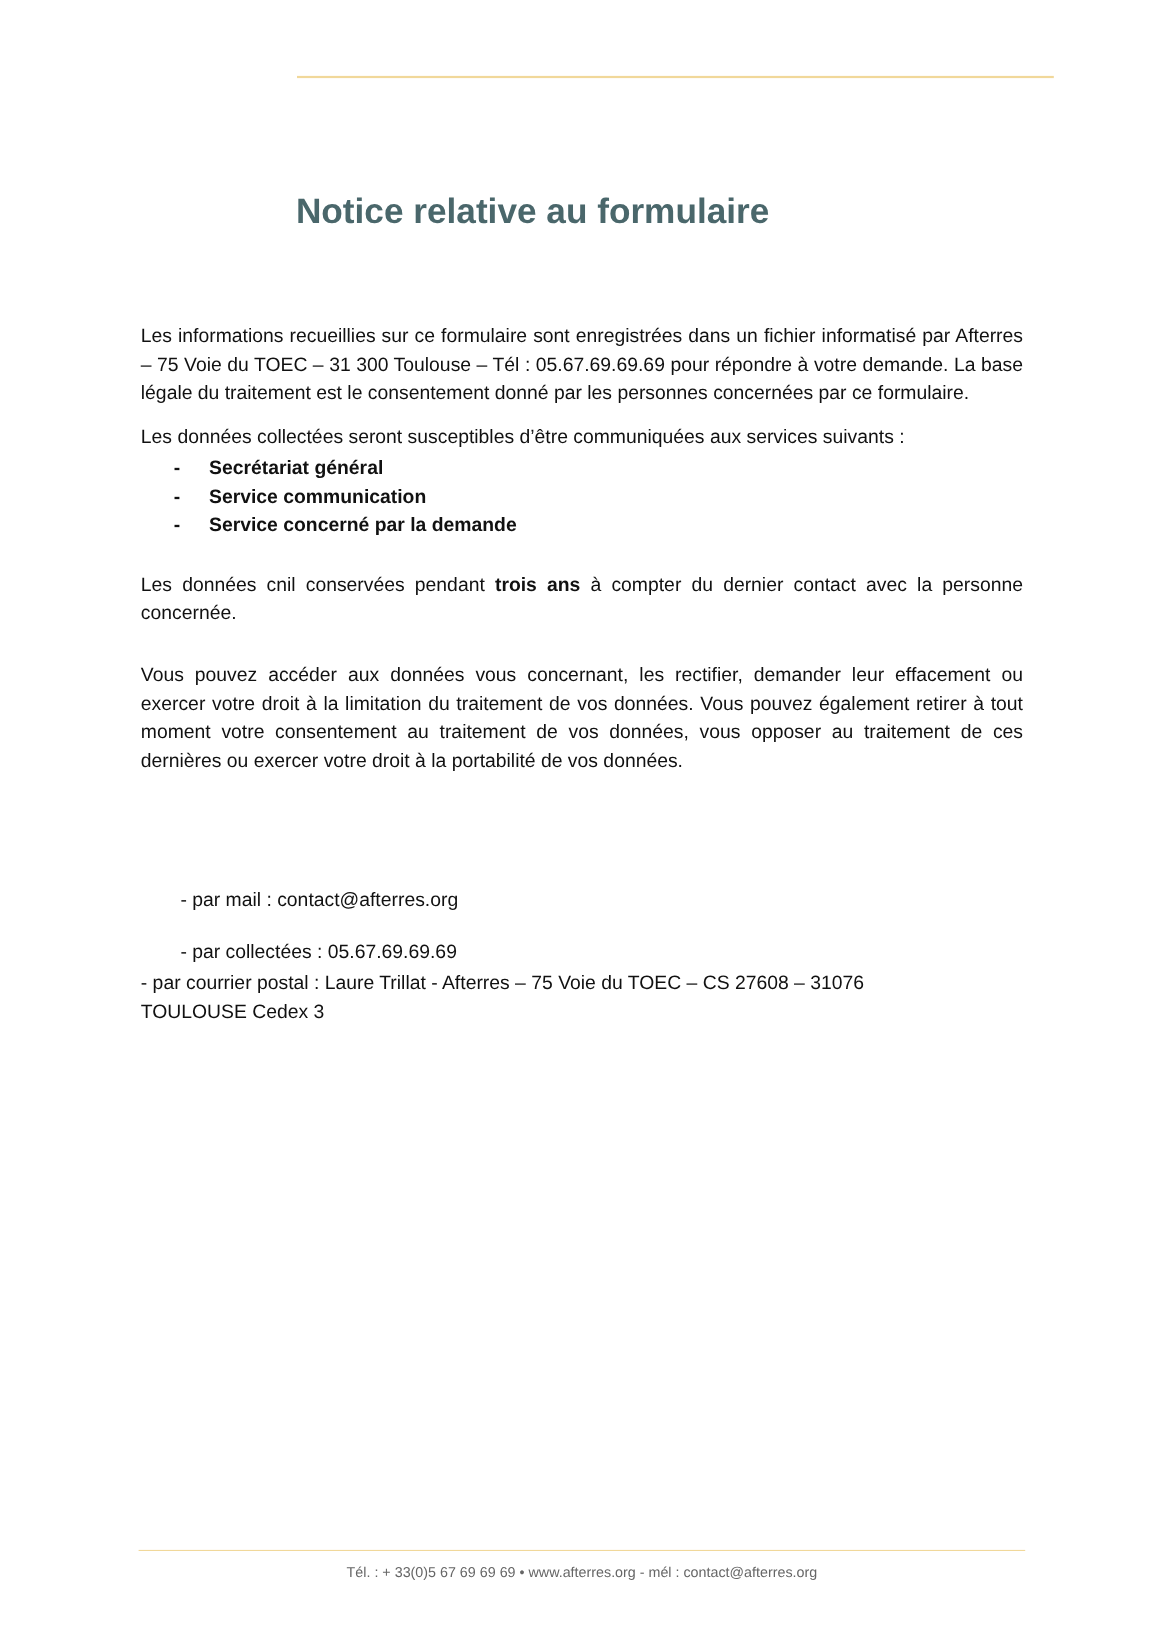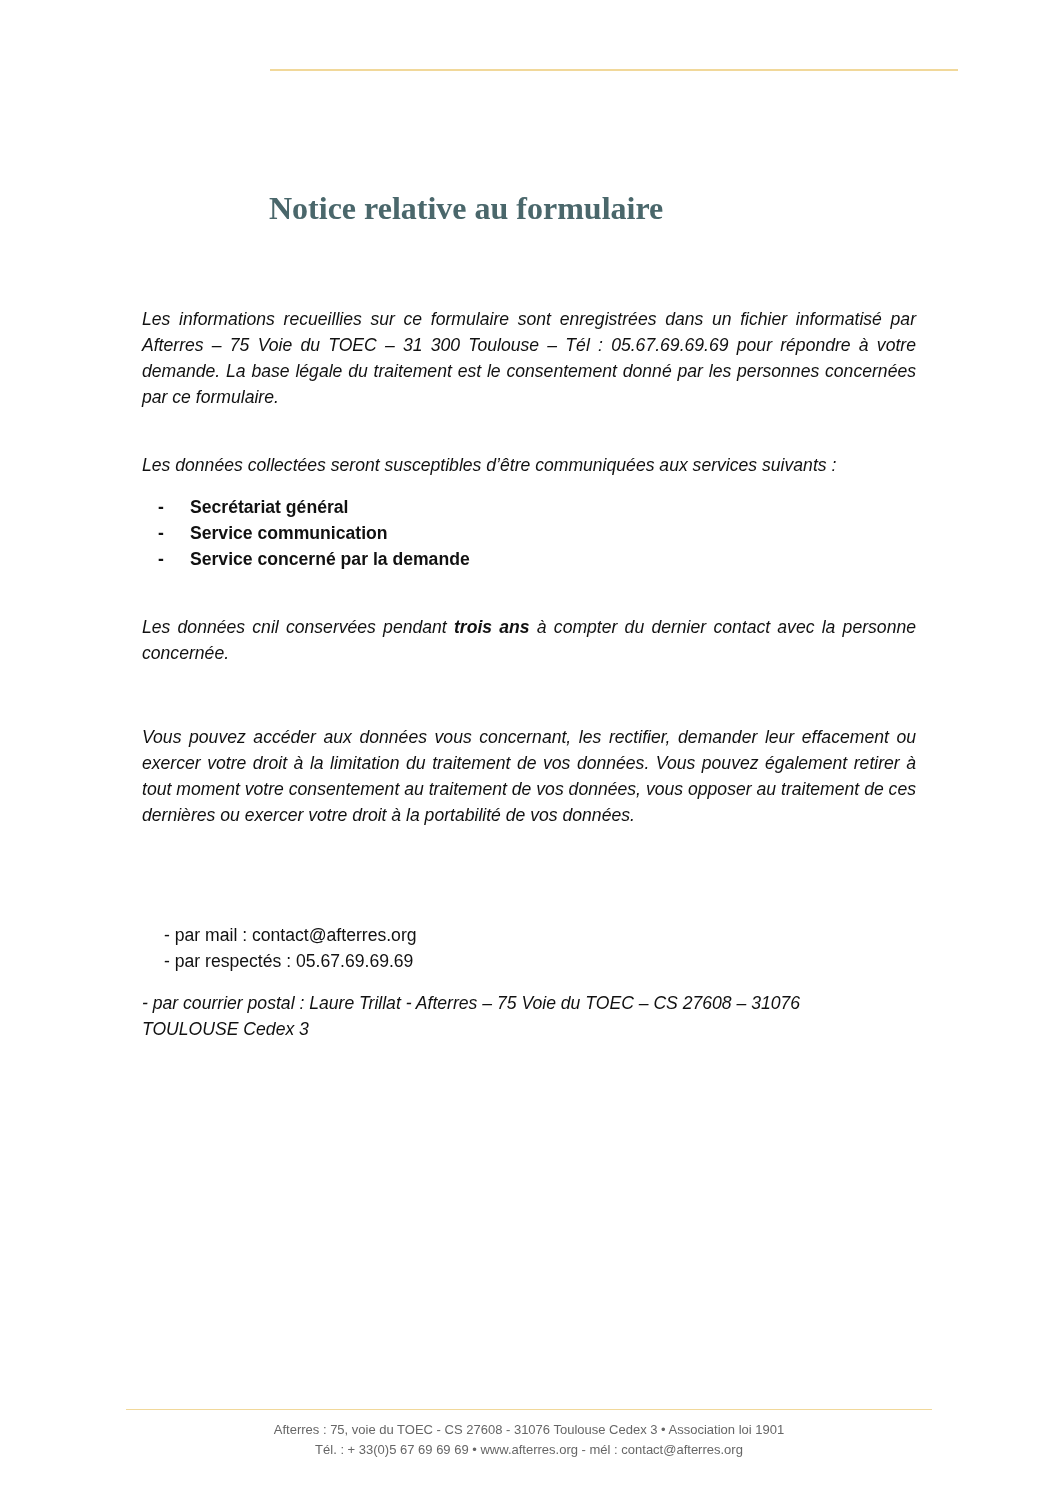--- a/index.html
+++ b/index.html
@@ -5,37 +5,37 @@
     html, body { margin: 0; padding: 0; background: #ffffff; }
     body {
       width: 1058px; height: 1497px; position: relative; overflow: hidden;
       font-family: "Liberation Sans", sans-serif; color: #111111;
     }
     .header-rule {
       position: absolute; left: 270px; top: 69px; width: 688px; height: 0;
       border-top: 2px solid #f1d89a;
     }
     .title {
-      position: absolute; left: 269px; top: 190px;
-      font-family: Liberation Serif, serif; font-weight: bold;
+      position: absolute; left: 269px; top: 174px;
+      font-family: Liberation Sans, sans-serif; font-weight: bold;
       font-size: 32px; color: #4a676b; letter-spacing: 0px; margin: 0;
     }
     .content {
       position: absolute; left: 126px; top: 290px; width: 806px;
       font-family: "Liberation Sans", sans-serif;
       font-size: 17.6px; line-height: 26px; color: #111111;
     }
-    .para { margin: 16px; text-align: justify; font-style: italic; }
+    .para { margin: 2px; text-align: justify; }
     .gap-s { height: 10px; }
     .gap-l { height: 26px; }
     .svc-list { list-style: none; margin: 0; padding: 0; }
     .svc-item { position: relative; padding-left: 64px; font-weight: bold; }
     .svc-dash { position: absolute; left: 32px; font-weight: bold; }
     .contact-list { list-style: none; margin: 0; padding: 0; }
-    .contact-item { padding-left: 38px; }
+    .contact-item { padding-left: 38px; margin-top: 21px; }
     .link { color: #1f5fbf; text-decoration: underline; cursor: pointer; }
     b { font-weight: bold; }
     .footer-rule {
       position: absolute; left: 126px; top: 1409px; width: 806px; height: 0;
       border-top: 1px solid #f1d89a;
     }
     .footer {
       position: absolute; left: 126px; top: 1420px; width: 806px;
       text-align: center; font-size: 13px; line-height: 20px; color: #666666;
     }
@@ -67,25 +67,24 @@
   </ul>
   <div class="gap-l"></div>
   <p class="para"><span>Les données cnil conservées pendant </span><b>trois ans</b><span> à compter du dernier contact avec la personne concernée.</span></p>
   <div class="gap-l"></div>
   <p class="para">Vous pouvez accéder aux données vous concernant, les rectifier, demander leur effacement ou exercer votre droit à la limitation du traitement de vos données. Vous pouvez également retirer à tout moment votre consentement au traitement de vos données, vous opposer au traitement de ces dernières ou exercer votre droit à la portabilité de vos données.</p>
   <div class="gap-l"></div>
   <div class="gap-l"></div>
   <div class="gap-l"></div>
   <ul class="contact-list">
     <li class="contact-item">-  par mail : contact@afterres.org</li>
-    <li class="contact-item">-  par respectés : 05.67.69.69.69</li>
+    <li class="contact-item">-  par collectées : 05.67.69.69.69</li>
   </ul>
   <p class="para" style="text-align:left; width:730px;">- par courrier postal : Laure Trillat - Afterres – 75 Voie du TOEC – CS 27608 – 31076 TOULOUSE Cedex 3</p>
   <div class="gap-l"></div>
   <div class="gap-l"></div>
   <div class="gap-l"></div>
 </div>
 
 <div class="footer-rule"></div>
 <div class="footer">
-  <div>Afterres : 75, voie du TOEC - CS 27608 - 31076 Toulouse Cedex 3 • Association loi 1901</div>
   <div>Tél. : + 33(0)5 67 69 69 69 • www.afterres.org - mél : contact@afterres.org</div>
 </div>
 
 </body></html>

